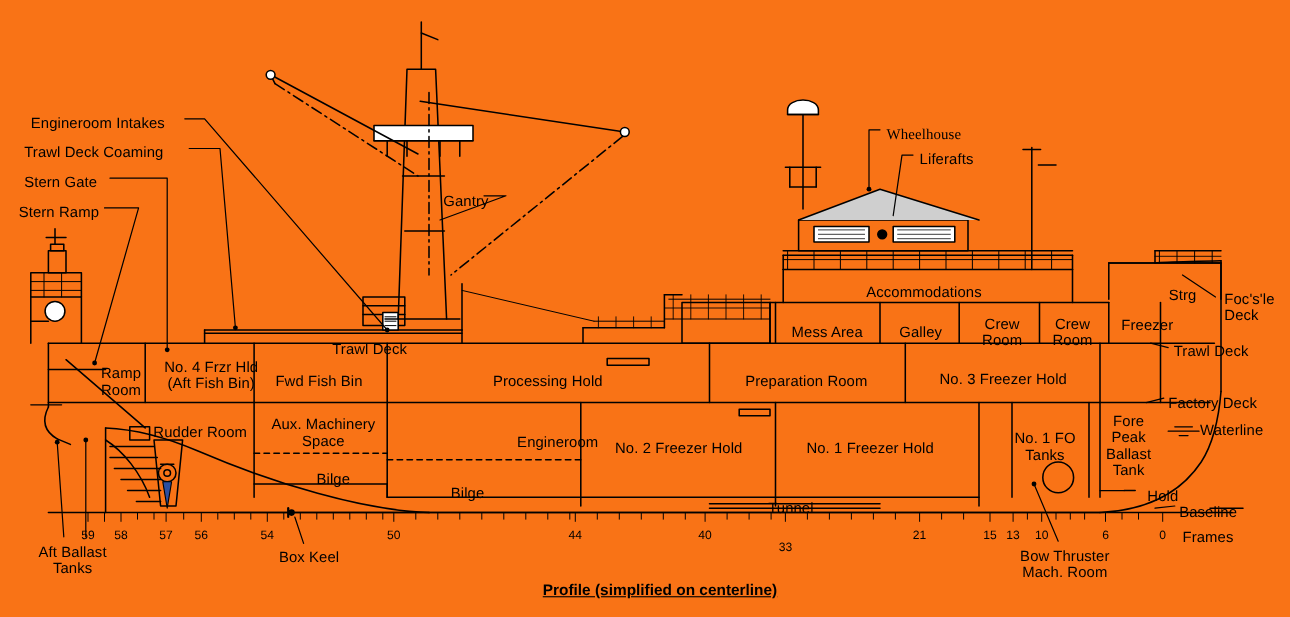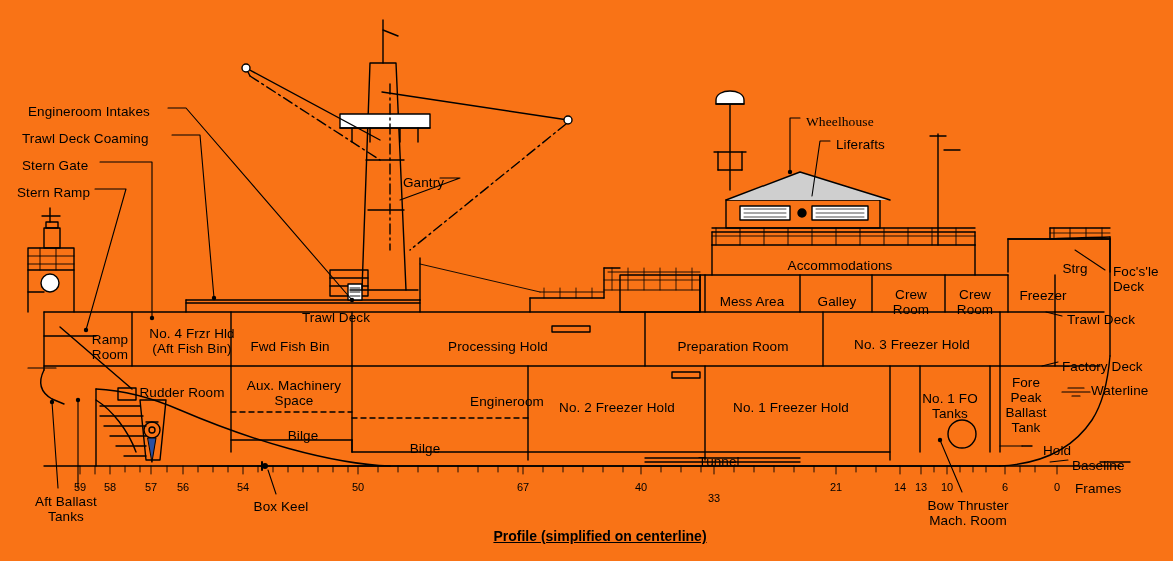--- a/index.html
+++ b/index.html
@@ -398,25 +398,25 @@
 Tanks</div>
       <div class="lbl c" style="left: 281px; top: 499px;">Box Keel</div>
       <div class="lbl c" style="left: 968px; top: 498px;">Bow Thruster
 Mach. Room</div>
       <div class="frame-num" style="left: 80px; top: 481px;">59</div>
       <div class="frame-num" style="left: 110px; top: 481px;">58</div>
       <div class="frame-num" style="left: 151px; top: 481px;">57</div>
       <div class="frame-num" style="left: 183px; top: 481px;">56</div>
       <div class="frame-num" style="left: 243px; top: 481px;">54</div>
       <div class="frame-num" style="left: 358px; top: 481px;">50</div>
-      <div class="frame-num" style="left: 523px; top: 481px;">67</div>
+      <div class="frame-num" style="left: 523px; top: 481px;">44</div>
       <div class="frame-num" style="left: 641px; top: 481px;">40</div>
       <div class="frame-num" style="left: 714px; top: 481px; margin-top: 11px;">33</div>
       <div class="frame-num" style="left: 836px; top: 481px;">21</div>
-      <div class="frame-num" style="left: 900px; top: 481px;">14</div>
+      <div class="frame-num" style="left: 900px; top: 481px;">15</div>
       <div class="frame-num" style="left: 921px; top: 481px;">13</div>
       <div class="frame-num" style="left: 947px; top: 481px;">10</div>
       <div class="frame-num" style="left: 1005px; top: 481px;">6</div>
       <div class="frame-num" style="left: 1057px; top: 481px;">0</div>
     </div>
 
   <div id="caption">Profile (simplified on centerline)</div>
 </div>
 
 </body></html>

